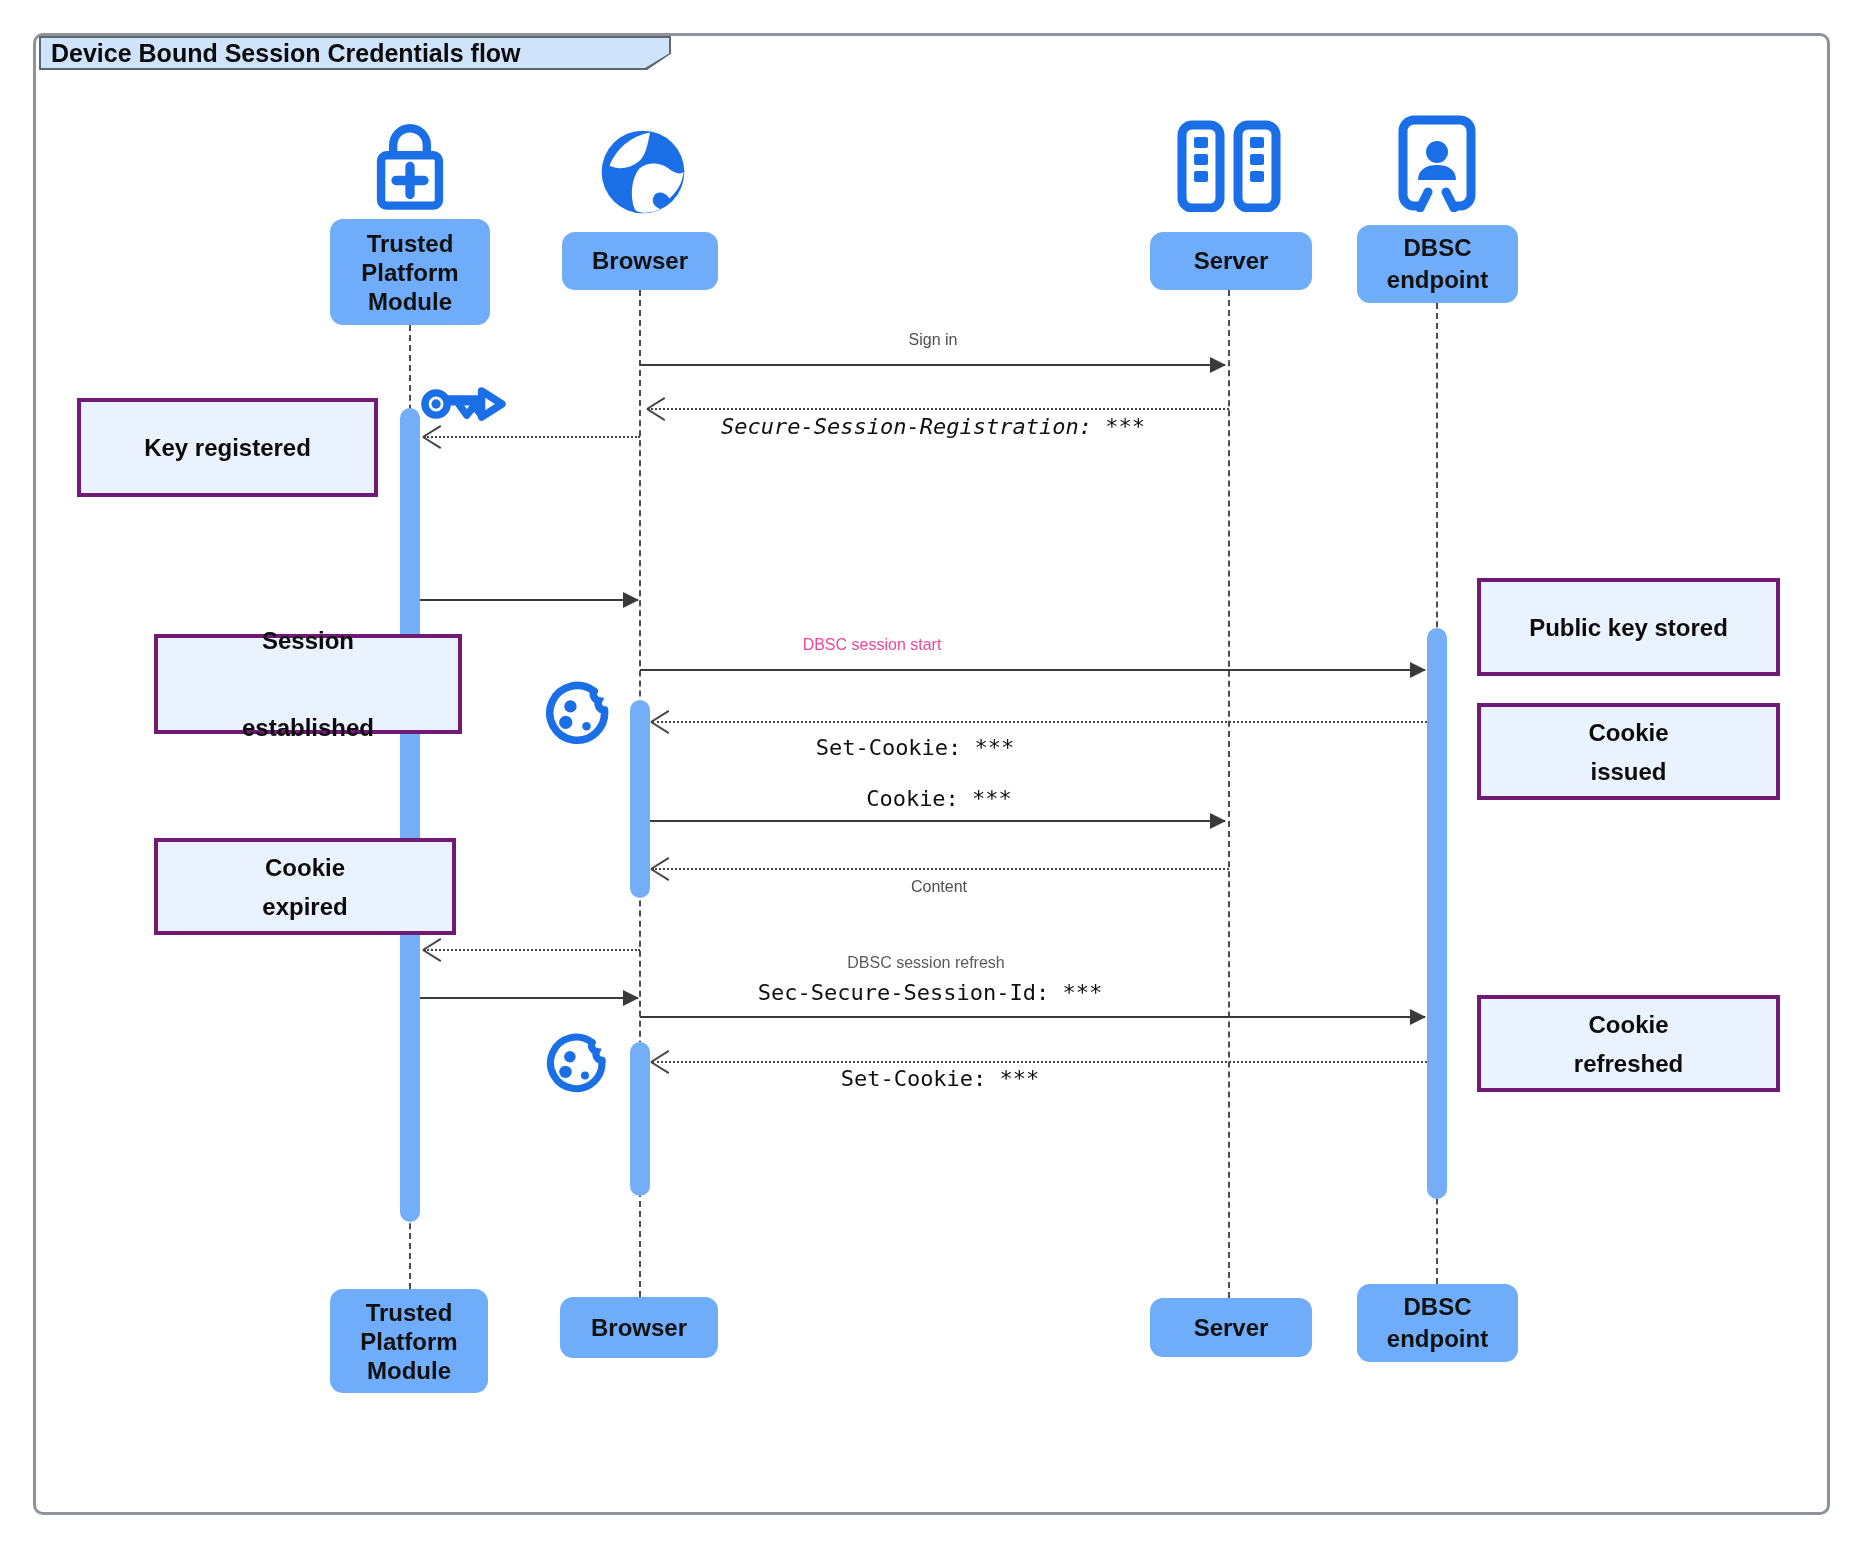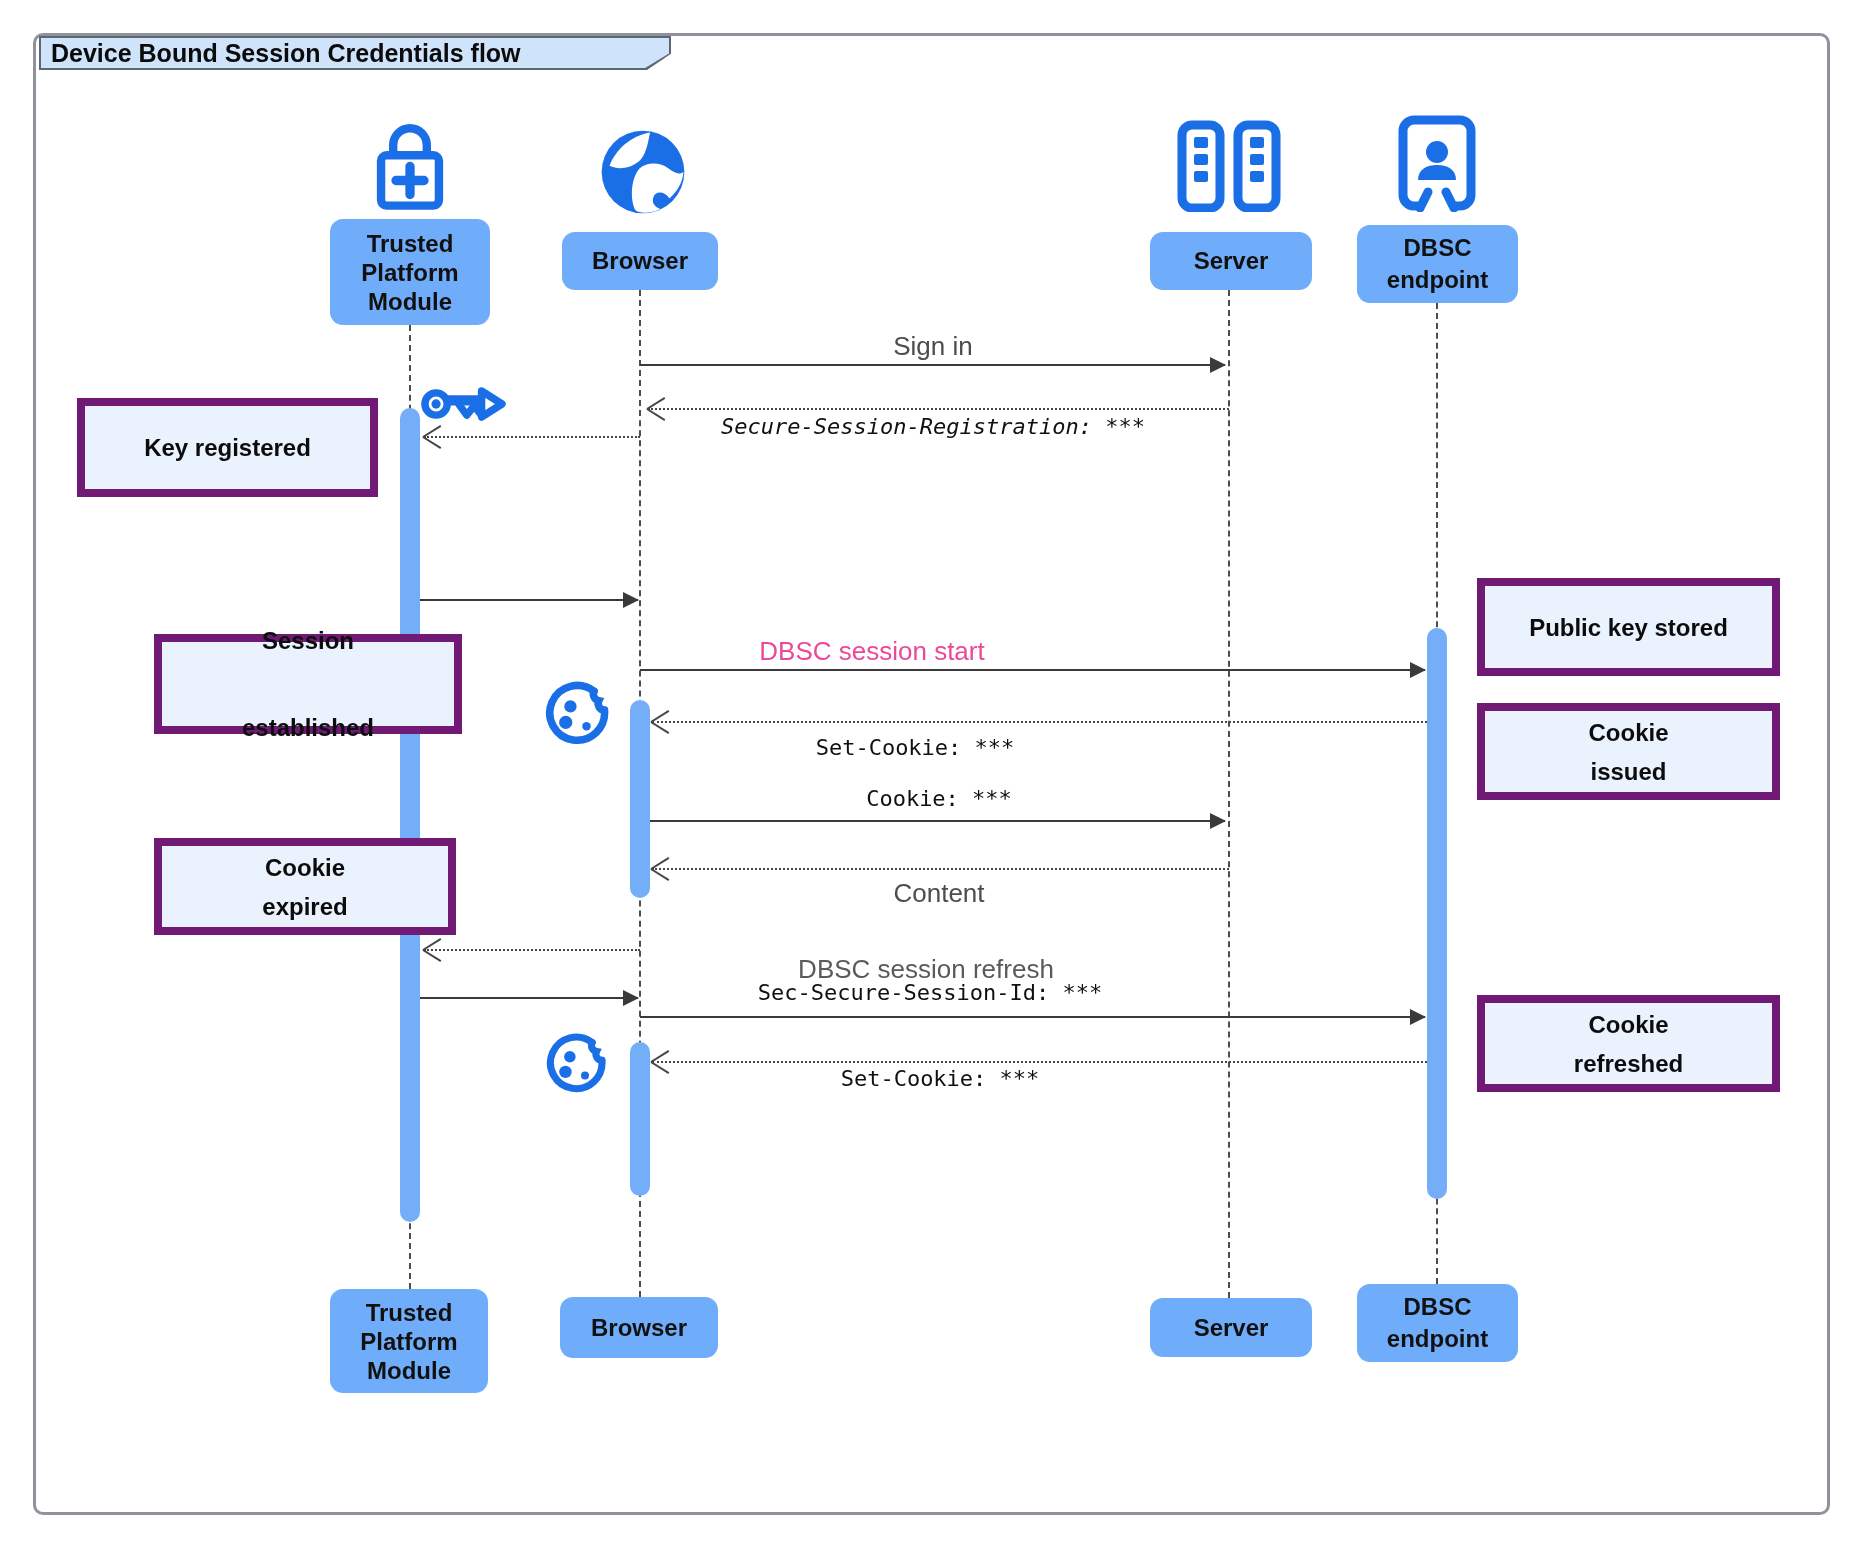--- a/index.html
+++ b/index.html
@@ -17,37 +17,37 @@
   .tab-inner span{font-size:25px;font-weight:700;color:#0b0b0b;}
   
   .lifeline{position:absolute;width:0;border-left:2px dashed #4d4d4d;z-index:1;}
   
   .bar{position:absolute;width:20px;background:#74adf8;border-radius:10px;z-index:2;}
   
   .plabel{position:absolute;background:#6facf9;border-radius:13px;color:#111;
           font-weight:700;font-size:24px;display:flex;flex-direction:column;
           align-items:center;justify-content:center;text-align:center;line-height:30px;z-index:5;}
   
-  .note{position:absolute;background:#eaf2fd;border:8px solid #701a75;box-sizing:border-box;
+  .note{position:absolute;background:#eaf2fd;border:4px solid #701a75;box-sizing:border-box;
         display:flex;flex-direction:column;align-items:center;justify-content:center;
         font-weight:700;font-size:24px;color:#0c0c0c;line-height:39px;text-align:center;z-index:4;}
   
   .arrow{position:absolute;height:0;z-index:3;}
   .arrow .line{position:absolute;left:0;right:0;top:-1px;border-top:2px solid #3a3a3a;}
   .arrow.dashed .line{border-top:2px dotted #454545;}
   .arrow .head-right{position:absolute;right:-1px;top:-8px;width:0;height:0;
         border-left:16px solid #3a3a3a;border-top:8px solid transparent;border-bottom:8px solid transparent;}
   .arrow .head-left-open{position:absolute;left:-1px;top:0;width:0;height:0;}
   .arrow .head-left-open::before,.arrow .head-left-open::after{content:"";position:absolute;left:0;top:-1px;
         width:21px;height:2px;background:#454545;transform-origin:left center;}
   .arrow .head-left-open::before{transform:rotate(32deg);}
   .arrow .head-left-open::after{transform:rotate(-32deg);}
   
   .mlabel{position:absolute;transform:translateX(-50%);white-space:nowrap;z-index:5;}
-  .mlabel.sans{font-size:26px;color:#4d4d4d;}
+  .mlabel.sans{font-size:16px;color:#4d4d4d;}
   .mlabel.mono{font-family:"DejaVu Sans Mono",monospace;font-size:22px;color:#101010;}
   .icon{position:absolute;z-index:5;}
 </style>
 </head>
 <body>
 
 <div id="canvas">
 
   <div class="frame"></div>
 

